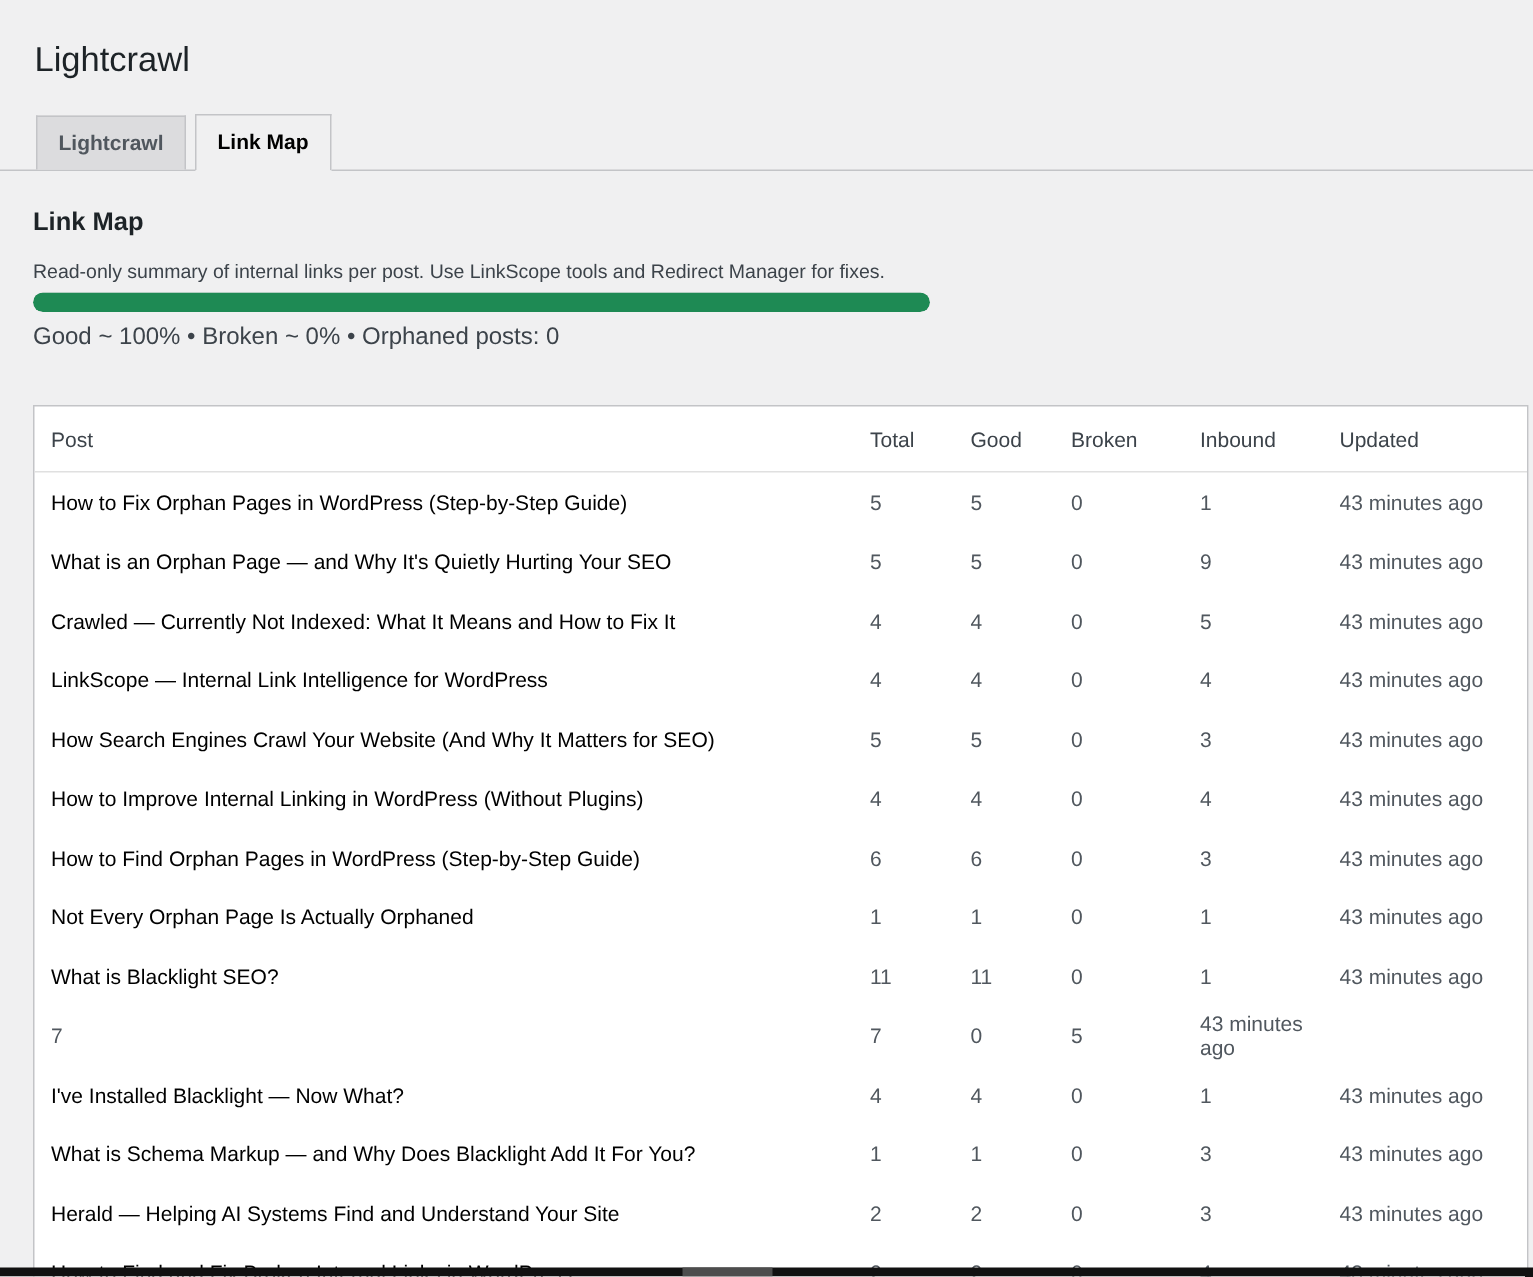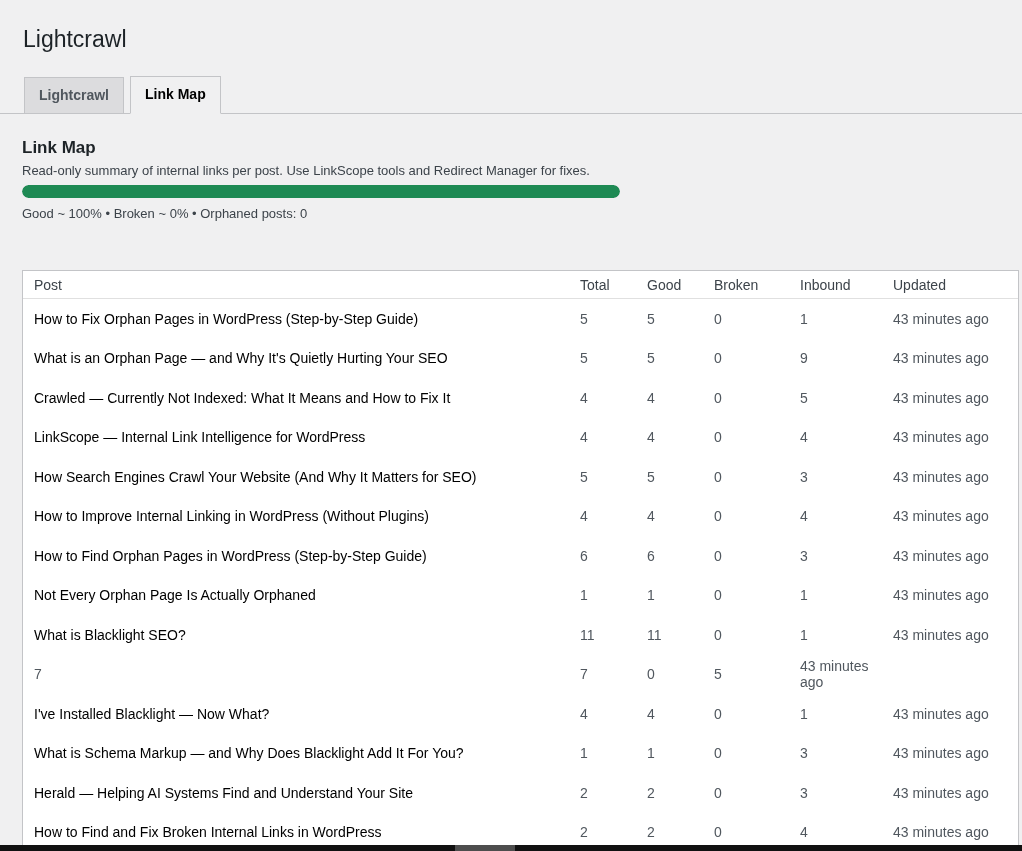--- a/index.html
+++ b/index.html
@@ -52,21 +52,21 @@
 
   .content { padding:0 0 0 22px; }
 
   .section-heading {
     margin-top:24px;
     font-size:17px;
     font-weight:700;
     color:#1d2327;
   }
   .section-desc {
-    margin-top:5px;
+    margin-top:15px;
     font-size:13px;
     color:#3c434a;
   }
   .summary-label {
     margin-top:19px;
     font-size:13px;
     font-weight:700;
     color:#1d2327;
   }
   .progress-track {
@@ -76,21 +76,21 @@
     border-radius:7px;
     overflow:hidden;
     background:#dcdcde;
   }
   .progress-fill {
     height:100%;
     border-radius:7px;
   }
   .summary-legend {
     margin-top:8px;
-    font-size:13px;
+    font-size:16px;
     color:#3c434a;
   }
 
   
   .link-table {
     position:absolute;
     left:22px;
     top:270px;
     width:997px;
     background:#fff;
@@ -98,21 +98,21 @@
   }
   .t-row {
     display:grid;
     grid-template-columns:546px 67px 67px 86px 93px 1fr;
     align-items:center;
     padding-left:11px;
     height:39.5px;
     font-size:14px;
   }
   .t-head {
-    height:28px;
+    height:44px;
     border-bottom:1px solid #e0e0e0;
     color:#3c434a;
   }
   .t-head > span { color:#3c434a; }
   .post-link {
     color:#000000;
     text-decoration:none;
     cursor:pointer;
     font-size:14px;
   }

